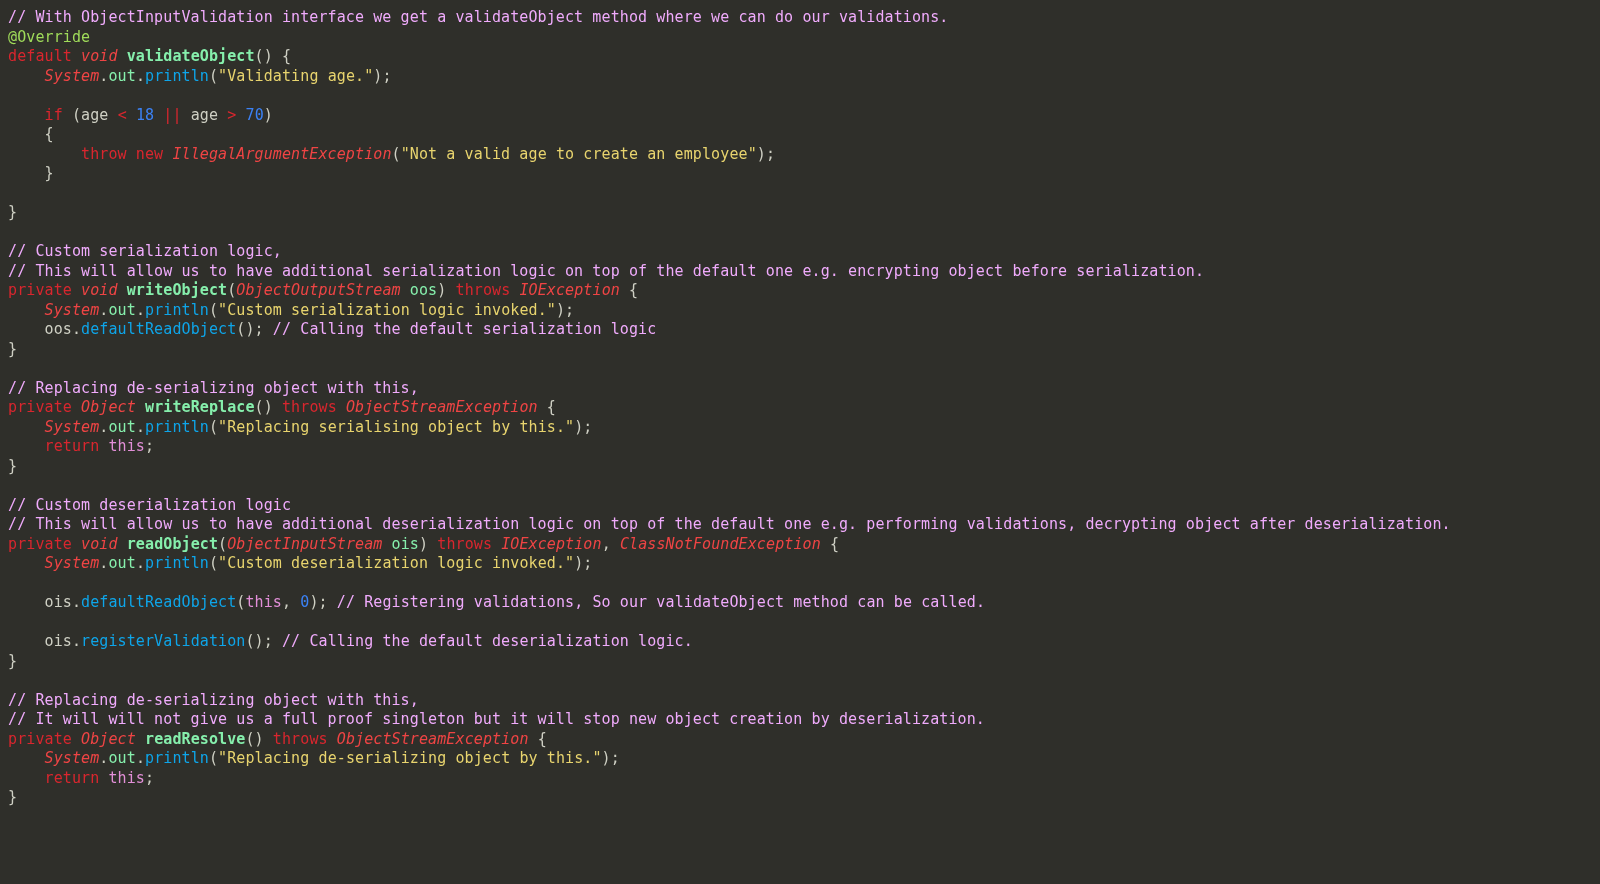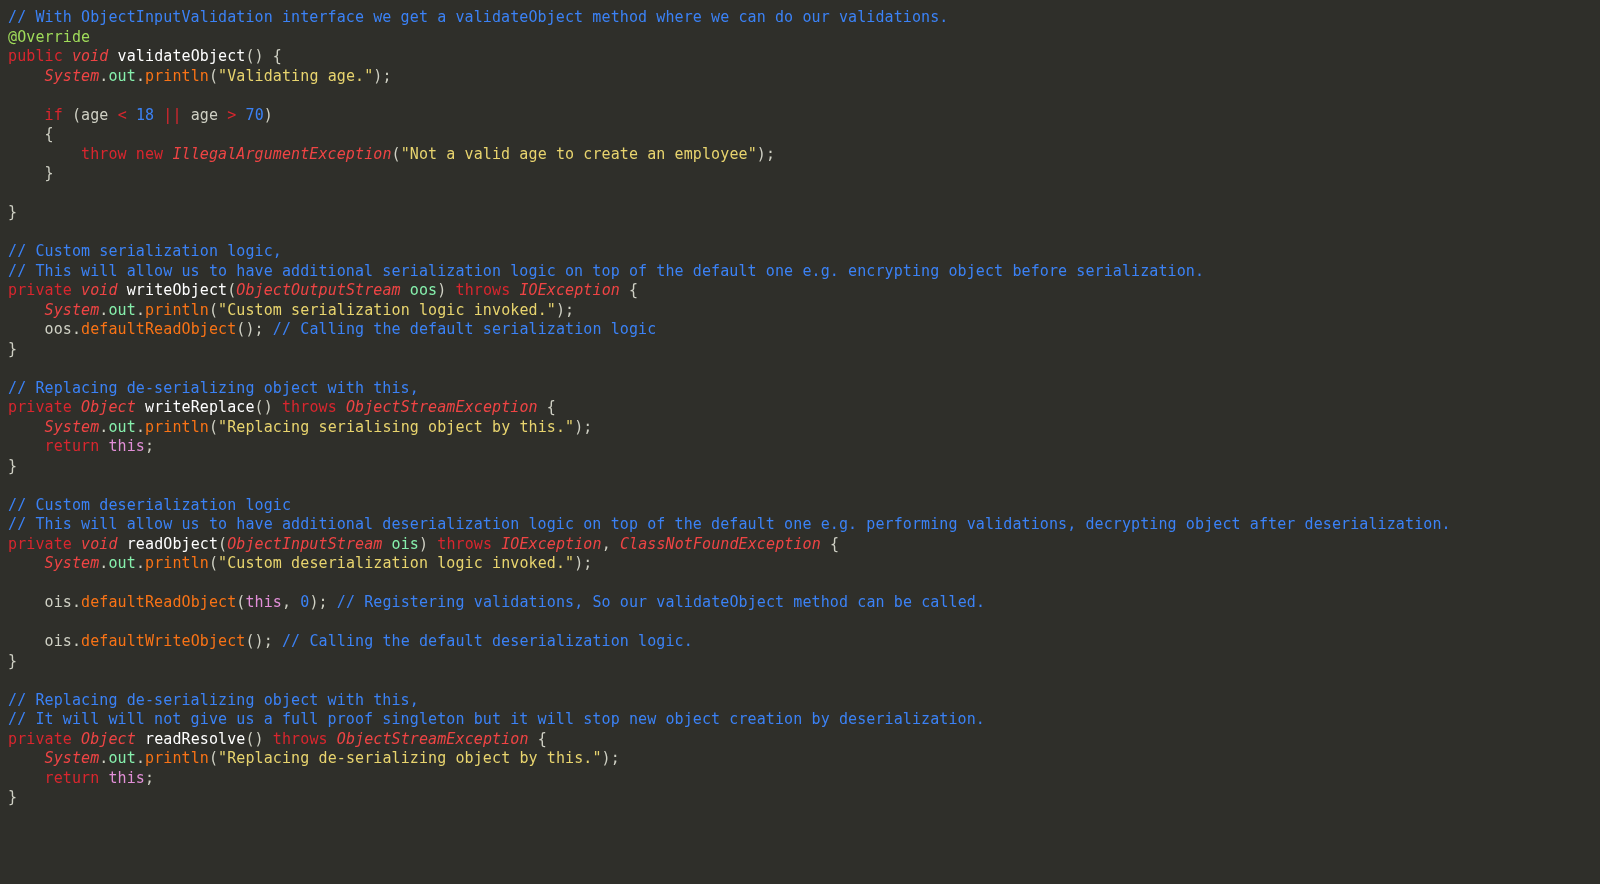--- a/index.html
+++ b/index.html
@@ -13,40 +13,40 @@
   pre.code {
     margin: 0;
     padding: 8px 8px 8px 8px;
     font-family: Menlo, Consolas, "DejaVu Sans Mono", monospace;
     font-size: 15px;
     line-height: 19.5px;
     white-space: pre;
     color: #cfd0c4;
     letter-spacing: 0.1px;
   }
-  .c-comment  { color: #3b82f6; }
+  .c-comment  { color: #f0abfc; }
   .c-anno     { color: #a0dc5a; }
   .c-keyword  { color: #d9262e; }
   .c-type     { color: #ef4444; font-style: italic; }
-  .c-method   { color: #ffffff; }
-  .c-call     { color: #f97316; text-align: center; }
+  .c-method   { color: #86efac; font-weight: bold; }
+  .c-call     { color: #0ea5e9; text-align: center; }
   .c-field    { color: #86efac; }
   .c-string   { color: #e8d46e; }
   .c-number   { color: #3b82f6; }
   .c-op       { color: #d9262e; }
   .c-this     { color: #e28fd8; }
   .c-plain    { color: #cfd0c4; }
   .c-paren    { color: #cfd0c4; }
 </style>
 </head>
 <body>
 
 <pre class="code"><span class="c-comment">// With ObjectInputValidation interface we get a validateObject method where we can do our validations.</span>
 <span class="c-anno">@Override</span>
-<span class="c-keyword">public</span> <span class="c-type">void</span> <span class="c-method">validateObject</span><span class="c-paren">() {</span>
+<span class="c-keyword">default</span> <span class="c-type">void</span> <span class="c-method">validateObject</span><span class="c-paren">() {</span>
     <span class="c-type">System</span><span class="c-plain">.</span><span class="c-field">out</span><span class="c-plain">.</span><span class="c-call">println</span><span class="c-paren">(</span><span class="c-string">"Validating age."</span><span class="c-paren">);</span>
 
     <span class="c-keyword">if</span> <span class="c-paren">(</span><span class="c-plain">age</span> <span class="c-op">&lt;</span> <span class="c-number">18</span> <span class="c-op">||</span> <span class="c-plain">age</span> <span class="c-op">&gt;</span> <span class="c-number">70</span><span class="c-paren">)</span>
     <span class="c-paren">{</span>
         <span class="c-keyword">throw</span> <span class="c-keyword">new</span> <span class="c-type">IllegalArgumentException</span><span class="c-paren">(</span><span class="c-string">"Not a valid age to create an employee"</span><span class="c-paren">);</span>
     <span class="c-paren">}</span>
 
 <span class="c-paren">}</span>
 
 <span class="c-comment">// Custom serialization logic,</span>
@@ -62,21 +62,21 @@
     <span class="c-keyword">return</span> <span class="c-this">this</span><span class="c-paren">;</span>
 <span class="c-paren">}</span>
 
 <span class="c-comment">// Custom deserialization logic</span>
 <span class="c-comment">// This will allow us to have additional deserialization logic on top of the default one e.g. performing validations, decrypting object after deserialization.</span>
 <span class="c-keyword">private</span> <span class="c-type">void</span> <span class="c-method">readObject</span><span class="c-paren">(</span><span class="c-type">ObjectInputStream</span> <span class="c-field">ois</span><span class="c-paren">)</span> <span class="c-keyword">throws</span> <span class="c-type">IOException</span><span class="c-plain">, </span><span class="c-type">ClassNotFoundException</span> <span class="c-paren">{</span>
     <span class="c-type">System</span><span class="c-plain">.</span><span class="c-field">out</span><span class="c-plain">.</span><span class="c-call">println</span><span class="c-paren">(</span><span class="c-string">"Custom deserialization logic invoked."</span><span class="c-paren">);</span>
 
     <span class="c-plain">ois</span><span class="c-plain">.</span><span class="c-call">defaultReadObject</span><span class="c-paren">(</span><span class="c-this">this</span><span class="c-plain">, </span><span class="c-number">0</span><span class="c-paren">);</span> <span class="c-comment">// Registering validations, So our validateObject method can be called.</span>
 
-    <span class="c-plain">ois</span><span class="c-plain">.</span><span class="c-call">defaultWriteObject</span><span class="c-paren">();</span> <span class="c-comment">// Calling the default deserialization logic.</span>
+    <span class="c-plain">ois</span><span class="c-plain">.</span><span class="c-call">registerValidation</span><span class="c-paren">();</span> <span class="c-comment">// Calling the default deserialization logic.</span>
 <span class="c-paren">}</span>
 
 <span class="c-comment">// Replacing de-serializing object with this,</span>
 <span class="c-comment">// It will will not give us a full proof singleton but it will stop new object creation by deserialization.</span>
 <span class="c-keyword">private</span> <span class="c-type">Object</span> <span class="c-method">readResolve</span><span class="c-paren">()</span> <span class="c-keyword">throws</span> <span class="c-type">ObjectStreamException</span> <span class="c-paren">{</span>
     <span class="c-type">System</span><span class="c-plain">.</span><span class="c-field">out</span><span class="c-plain">.</span><span class="c-call">println</span><span class="c-paren">(</span><span class="c-string">"Replacing de-serializing object by this."</span><span class="c-paren">);</span>
     <span class="c-keyword">return</span> <span class="c-this">this</span><span class="c-paren">;</span>
 <span class="c-paren">}</span></pre>
 
 </body></html>

